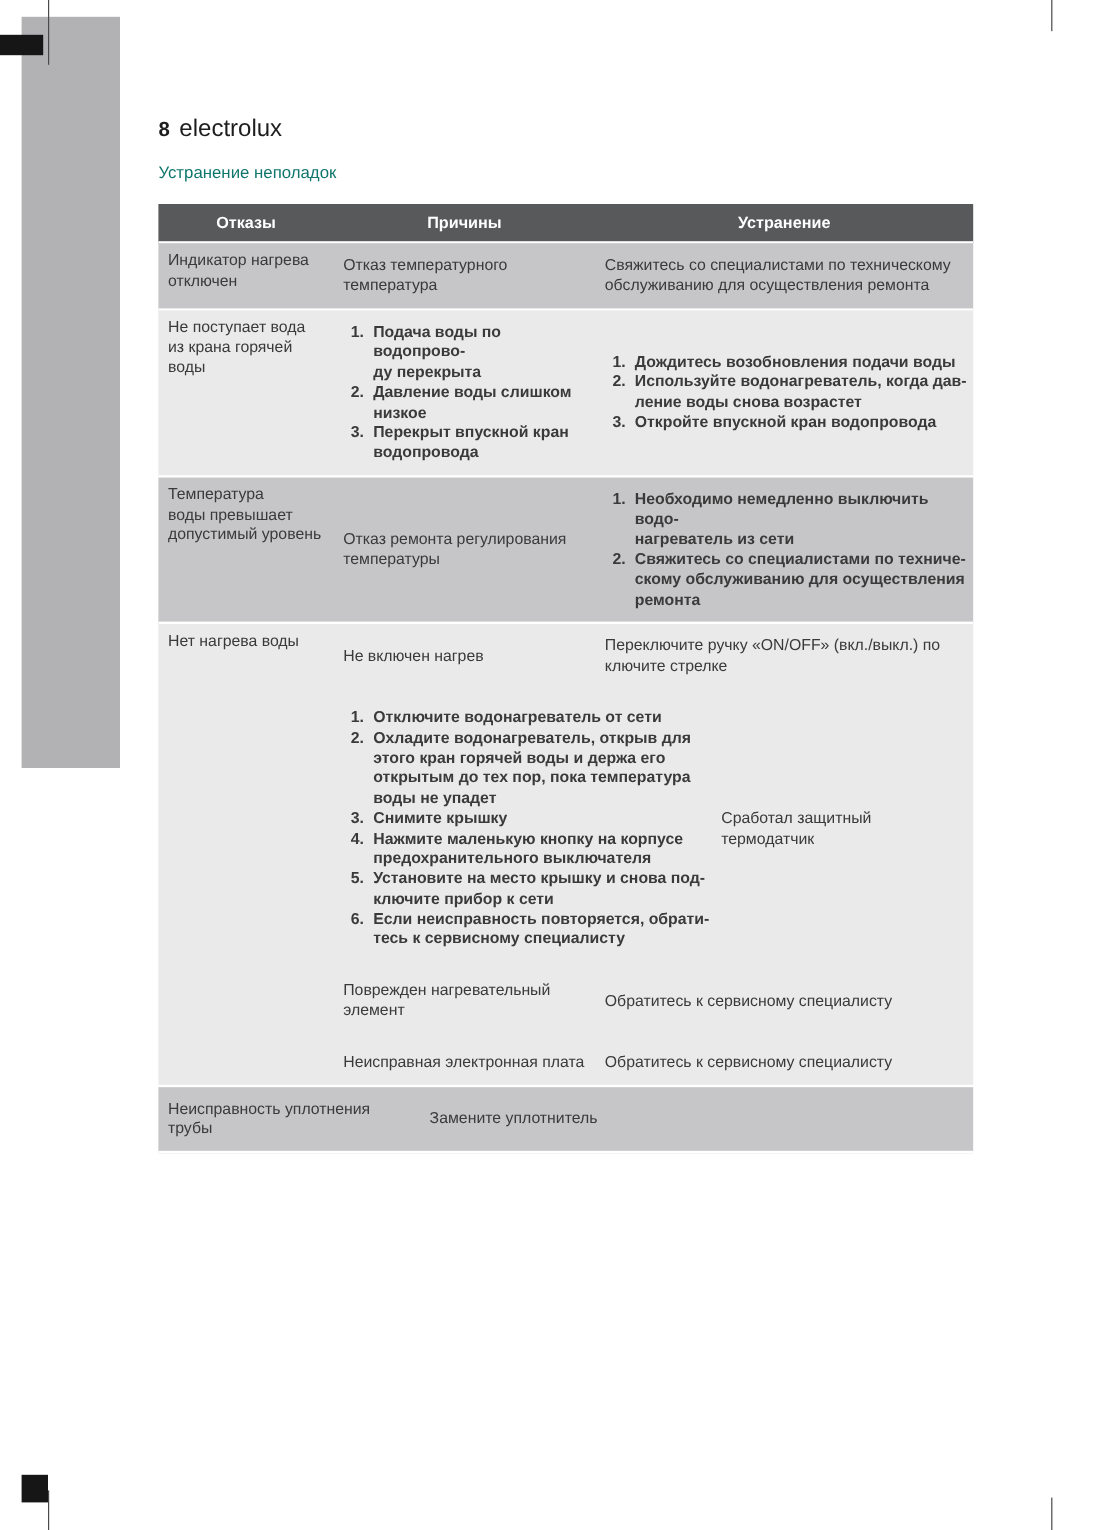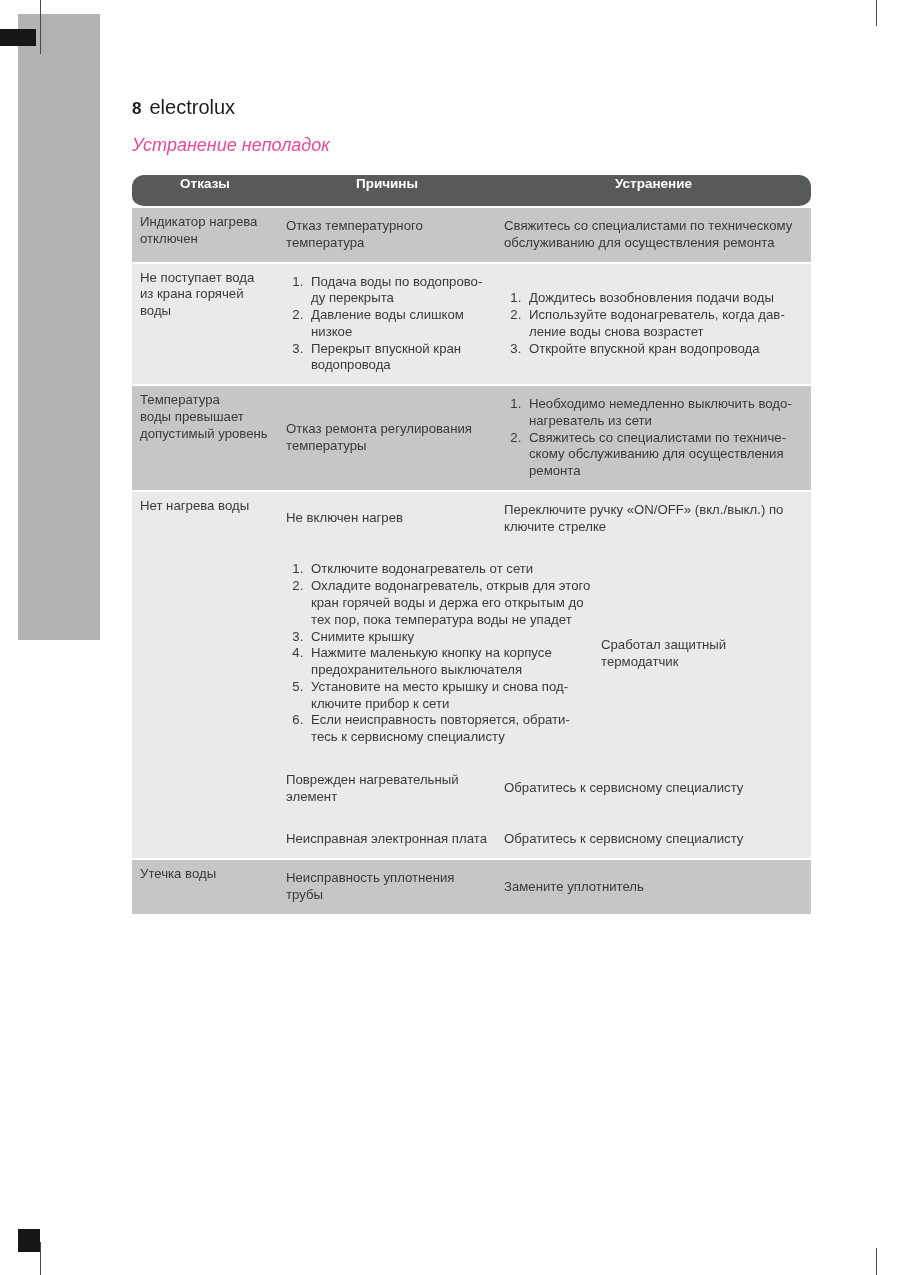--- a/index.html
+++ b/index.html
@@ -22,53 +22,52 @@
   .vl-top-left { left: 40px; top: 0; height: 54px; }
   .vl-top-right { left: 876px; top: 0; height: 26px; }
   .vl-bottom-left { left: 40px; top: 1242px; height: 33px; }
   .vl-bottom-right { left: 876px; top: 1248px; height: 27px; }
 
   .content { position: absolute; left: 132px; top: 96px; width: 679px; }
 
   .page-header { display: flex; align-items: baseline; gap: 8px; color: #1d1d1d; }
   .page-number { font-size: 17px; font-weight: bold; }
   .brand { font-size: 20px; }
-  .page-title { font-size: 18px; font-weight: 400; color: #ec4899; margin: 16px 0 0 0; font-style: italic; }
+  .page-title { font-size: 14px; font-weight: 400; color: #0f766e; margin: 16px 0 0 0; }
 
   .ttable { margin-top: 19px; width: 679px; font-size: 13.2px; line-height: 1.27; }
 
   .thead {
     display: flex;
     background: var(--header-bg, #58595b);
     color: var(--header-text, #ffffff);
     font-weight: bold;
     font-size: 13.5px;
     height: 31px;
-    align-items: flex-start;
+    align-items: center;
     border-bottom: 2px solid #ffffff;
-    border-radius: 12px;
   }
   .thcell { text-align: center; box-sizing: border-box; }
   .thcell.c1 { flex: 0 0 146px; }
   .thcell.c2 { flex: 0 0 218px; }
   .thcell.c3 { flex: 1 1 auto; }
 
   .trow { display: flex; border-bottom: 2px solid #ffffff; }
   .trow.dark { background: var(--row-dark, #c6c6c8); }
   .trow.light { background: var(--row-light, #eaeaea); }
 
   .cell { box-sizing: border-box; padding: 6px 8px; }
   .failure-cell { flex: 0 0 146px; display: flex; align-items: flex-start; }
   .pairs { flex: 1 1 auto; display: flex; flex-direction: column; justify-content: center; gap: 14px; padding: 4px 0; }
   .pair { display: flex; align-items: center; }
   .cause-cell { flex: 0 0 218px; }
   .remedy-cell { flex: 1 1 auto; padding-right: 0; }
 
   .cell-text { margin: 0; }
-  .cell-list { margin: 0; padding-left: 21px; }
+  .cell-list { margin: 0; padding-left: 21px; font-weight: bold; }
   .cell-list li { padding-left: 4px; margin: 0; }
 </style>
 </head>
 <body>
 
 <div class="page">
   <div class="gray-band"></div>
   <div class="mark mark-tl"></div>
   <div class="vline vl-top-left"></div>
   <div class="vline vl-top-right"></div>
@@ -214,23 +213,20 @@
                 </div>
                 <div class="cell remedy-cell">
                   <div>
                     <p class="cell-text">Обратитесь к сервисному специалисту</p>
                   </div>
                 </div>
               </div>
             </div>
           </div>
           <div class="trow dark">
-            <div class="cell failure-cell">
-              <p class="cell-text">Утечка воды</p>
-            </div>
             <div class="pairs">
               <div class="pair">
                 <div class="cell cause-cell">
                   <div>
                     <p class="cell-text">Неисправность уплотнения трубы</p>
                   </div>
                 </div>
                 <div class="cell remedy-cell">
                   <div>
                     <p class="cell-text">Замените уплотнитель</p>

